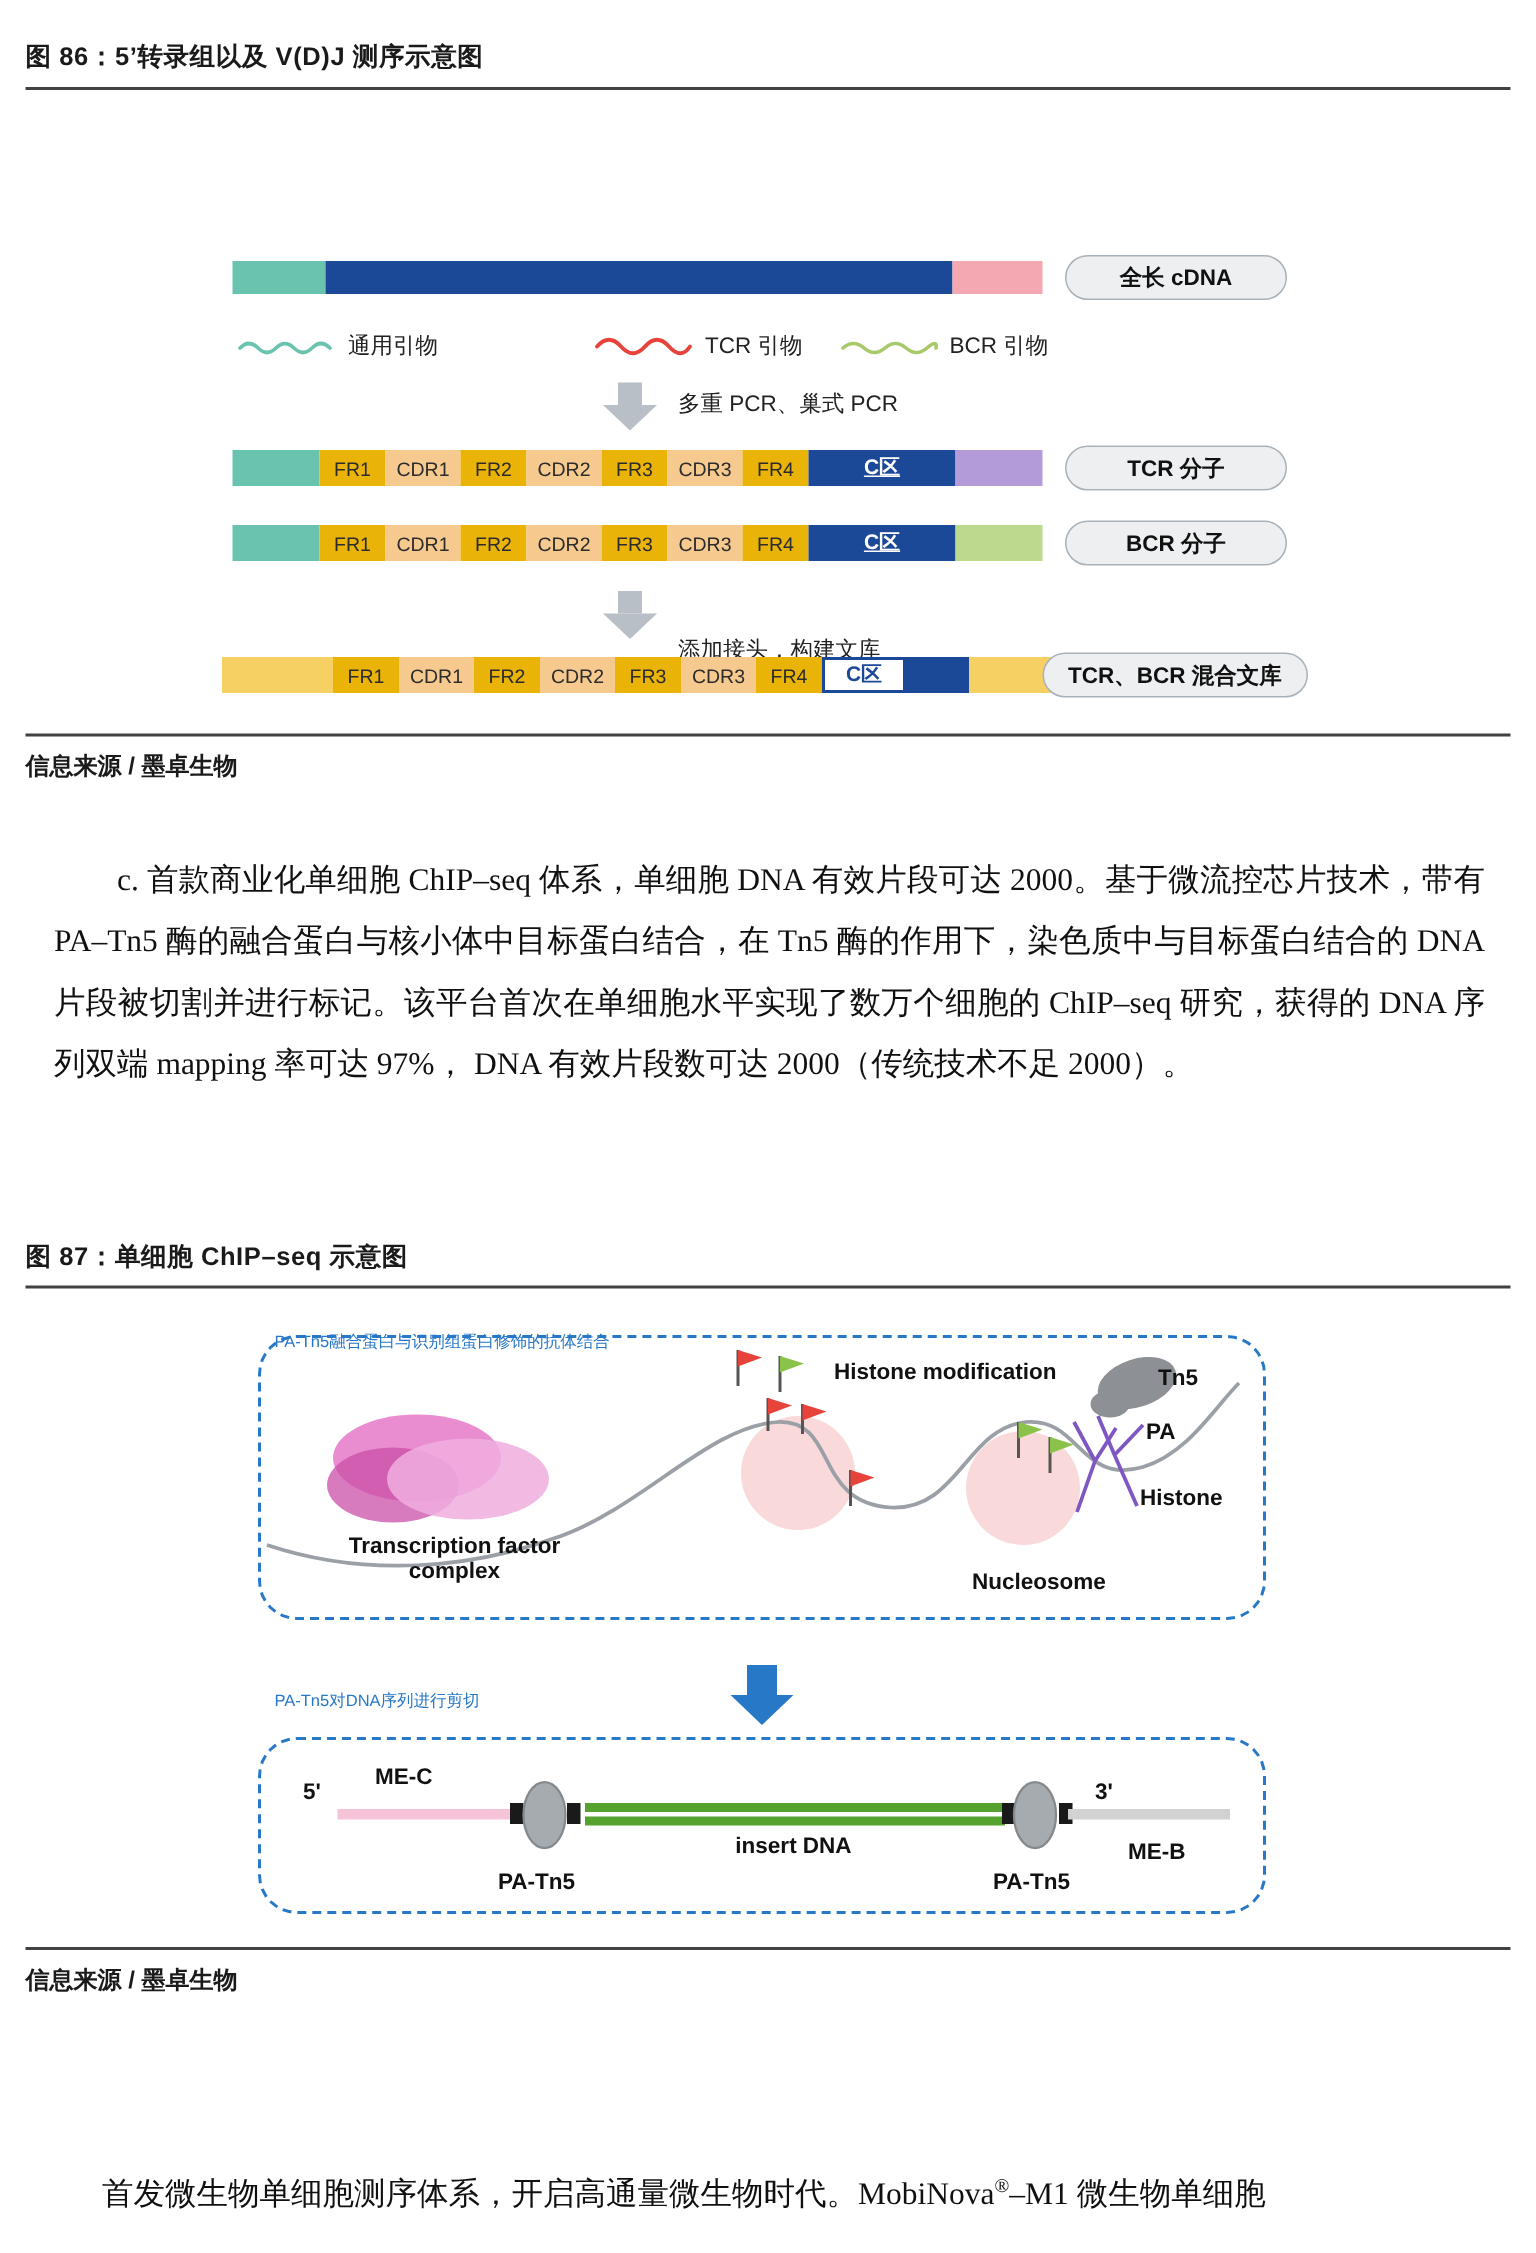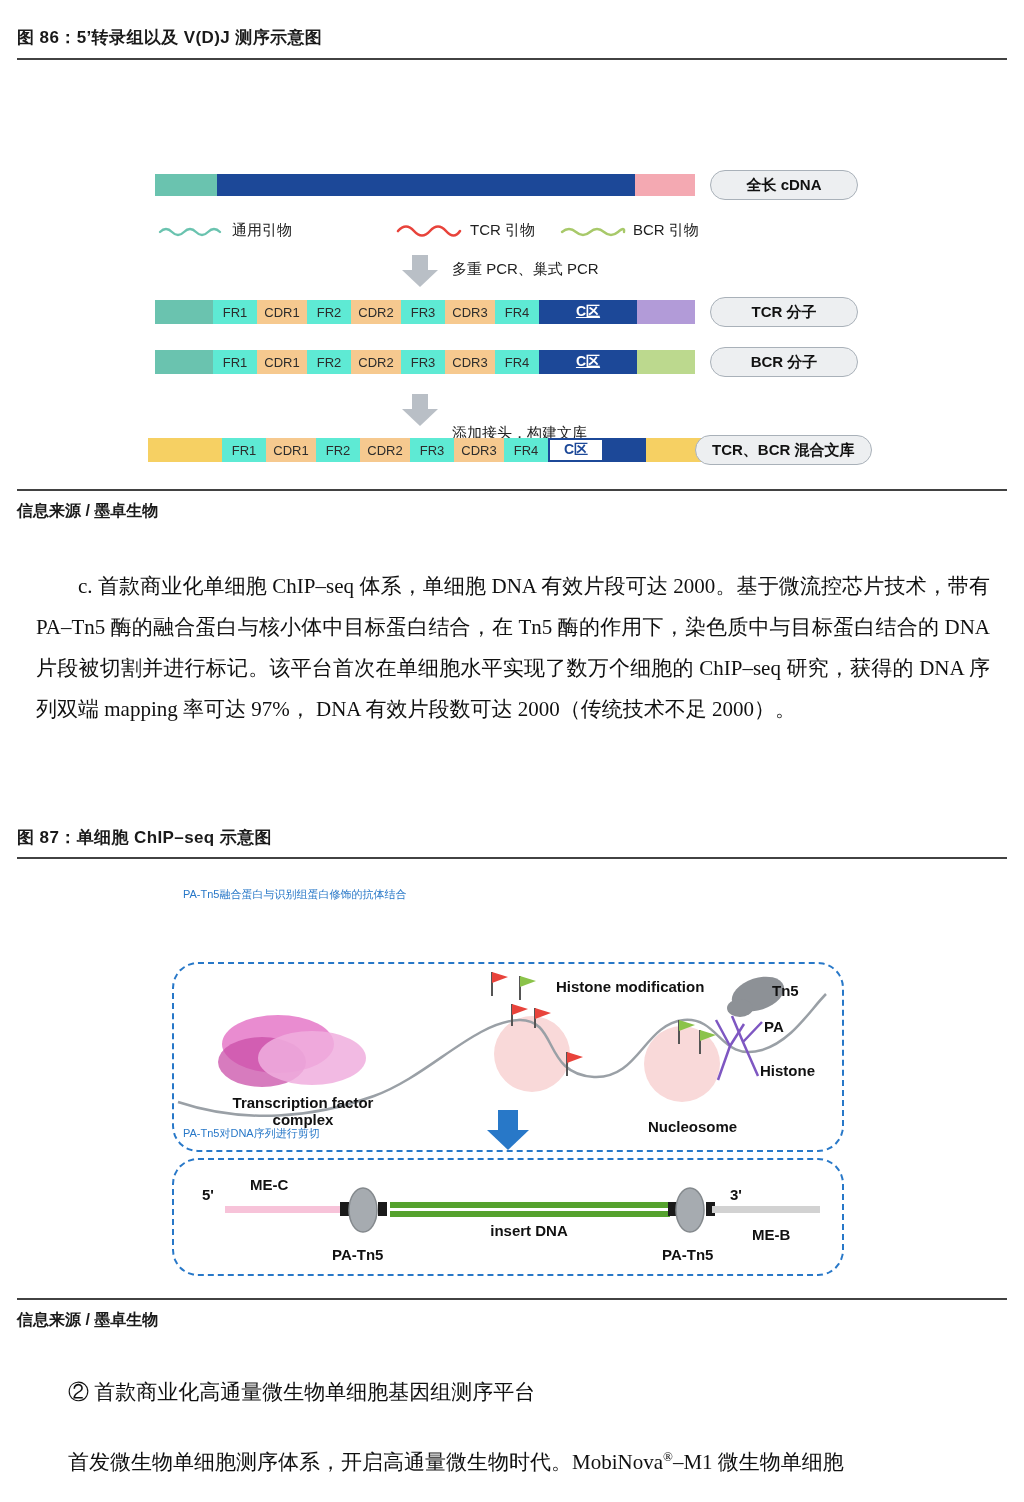--- a/index.html
+++ b/index.html
@@ -9,21 +9,21 @@
   .figcap{position:absolute;left:17px;font-size:17px;font-weight:bold;letter-spacing:.4px}
   .hrule{position:absolute;left:17px;width:990px;height:2px;background:#424242}
   .source{position:absolute;left:17px;font-size:16px;font-weight:bold}
   .banner{position:absolute;left:155px;top:104px;width:200px;height:38px;border-radius:9px;
           background:linear-gradient(180deg,#79b6ea 0%,#3c82d2 55%,#2f74c6 100%);
           color:#fff;font-weight:bold;font-size:16px;display:flex;align-items:center;justify-content:center;
           box-shadow:0 2px 3px rgba(30,80,150,.35)}
   .bar{position:absolute;display:flex}
   .seg{height:100%;display:flex;align-items:center;justify-content:center;font-size:13px;color:#2c2c2c}
   .sg-teal{background:#6ac3af}.sg-blue{background:#1c4898}.sg-pink{background:#f4a9b2}
-  .sg-gray{background:#5eead4}.sg-orange{background:#f6c98f}.sg-purple{background:#b29bd8}
+  .sg-gray{background:#eab308}.sg-orange{background:#f6c98f}.sg-purple{background:#b29bd8}
   .sg-green{background:#bcd98e}.sg-yellow{background:#f6d063}
   .cqu{color:#fff;font-weight:bold;font-size:14px;text-decoration:underline}
   .cbox{background:#fff;border:2px solid #1c4898;color:#1c4898;font-weight:bold;font-size:14px}
   .pill{position:absolute;height:30px;min-width:148px;padding:0 16px;border-radius:16px;
         background:#edeff1;border:1px solid #a9b1b9;display:flex;align-items:center;justify-content:center;
         font-size:15px;font-weight:bold;color:#111;white-space:nowrap}
   .leglab{position:absolute;font-size:15px;color:#222;white-space:nowrap}
   .garrow{position:absolute;width:36px}
   .garrow .stem{width:16px;height:15px;background:#b9bfc6;margin:0 auto}
   .garrow .head{width:0;height:0;border-left:18px solid transparent;border-right:18px solid transparent;border-top:17px solid #b9bfc6}
@@ -129,21 +129,21 @@
   <div class="hrule" style="top:489px"></div>
   <div class="source" style="top:501px">信息来源 / 墨卓生物</div>
 
   <div class="para">c. 首款商业化单细胞 ChIP–seq 体系，单细胞 DNA 有效片段可达 2000。基于微流控芯片技术，带有 PA–Tn5 酶的融合蛋白与核小体中目标蛋白结合，在 Tn5 酶的作用下，染色质中与目标蛋白结合的 DNA 片段被切割并进行标记。该平台首次在单细胞水平实现了数万个细胞的 ChIP–seq 研究，获得的 DNA 序列双端 mapping 率可达 97%， DNA 有效片段数可达 2000（传统技术不足 2000）。</div>
 
   <div class="figcap" style="top:826px">图 87：单细胞 ChIP–seq 示意图</div>
   <div class="hrule" style="top:857px"></div>
 
   <div class="bnote" style="left:183px;top:887px">PA-Tn5融合蛋白与识别组蛋白修饰的抗体结合</div>
 
-  <div class="dbox" style="top:962px;height:190px">
+  <div class="dbox" style="top:890px;height:190px">
     <svg class="artsvg" style="left:0;top:0" width="668" height="186" viewBox="0 0 668 186">
       <g>
         <ellipse cx="104" cy="80" rx="56" ry="29" fill="#e36fc4" opacity="0.8"></ellipse>
         <ellipse cx="88" cy="98" rx="44" ry="25" fill="#c94fa8" opacity="0.75"></ellipse>
         <ellipse cx="138" cy="94" rx="54" ry="27" fill="#f0aede" opacity="0.85"></ellipse>
       </g>
       <circle cx="358" cy="90" r="38" fill="#f9d9d9"></circle>
       <circle cx="508" cy="100" r="38" fill="#f9d9d9"></circle>
       <path d="M4 138 C70 160 140 154 200 132 C255 112 300 58 345 56 C385 55 368 110 420 113 C465 115 470 60 510 56 C546 53 546 98 588 86 C618 77 636 46 652 30" fill="none" stroke="#9aa0a6" stroke-width="2.5"></path>
       <g>
@@ -215,18 +215,17 @@
     <div class="dlab" style="left:290px;top:62px;width:130px;text-align:center">insert DNA</div>
     <div class="dlab" style="left:556px;top:26px">3'</div>
     <div class="dlab" style="left:578px;top:66px">ME-B</div>
     <div class="dlab" style="left:158px;top:86px">PA-Tn5</div>
     <div class="dlab" style="left:488px;top:86px">PA-Tn5</div>
   </div>
 
   <div class="hrule" style="top:1298px"></div>
   <div class="source" style="top:1310px">信息来源 / 墨卓生物</div>
 
-  <div class="serifline" style="left:68px;top:1378px">② 首款商业化高通量微生物单细胞基因组测序平台</div>
   <div class="serifline" style="left:68px;top:1448px">
     <span>首发微生物单细胞测序体系，开启高通量微生物时代。MobiNova</span><sup>®</sup><span>–M1 微生物单细胞</span>
   </div>
 
 </div>
 
 </body></html>

